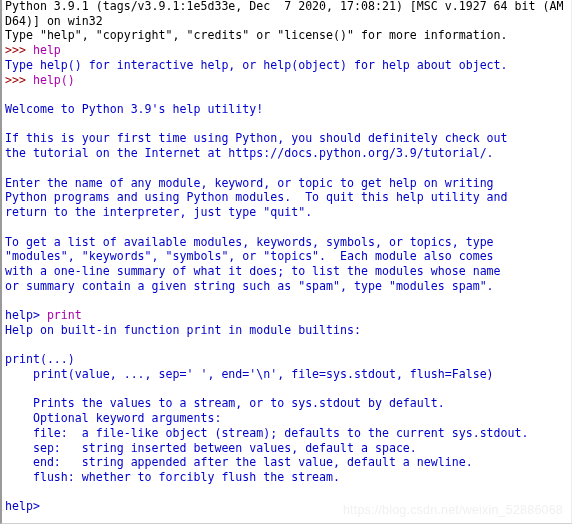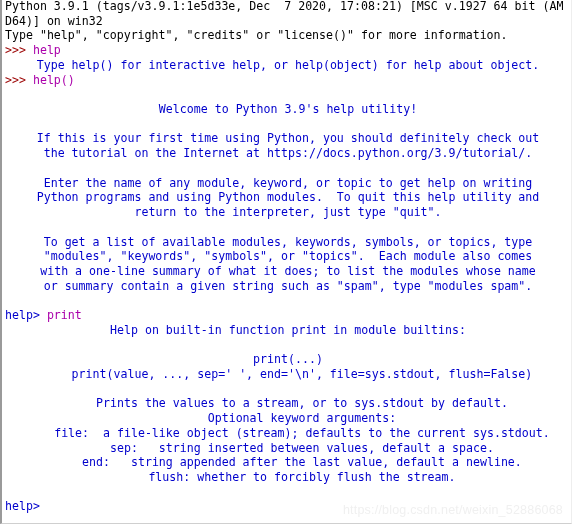--- a/index.html
+++ b/index.html
@@ -35,21 +35,21 @@
     white-space: pre;
     font-family: "DejaVu Sans Mono", "Liberation Mono", monospace;
   }
   .ln {
     display: block;
     white-space: pre;
     min-height: 14.72px;
     font-family: "DejaVu Sans Mono", "Liberation Mono", monospace;
   }
   .c-banner  { color: #000000; }
-  .c-out     { color: #0000cc; text-align: center; }
+  .c-out     { color: #0000cc; }
   .c-prompt  { color: #9b0000; }
   .c-input   { color: #aa00aa; margin-top: 8px; }
   .watermark {
     position: absolute;
     right: 8px;
     bottom: 6px;
     font-family: "Liberation Sans", sans-serif;
     font-size: 12.5px;
     color: #f0f0f0;
     letter-spacing: 0.2px;

